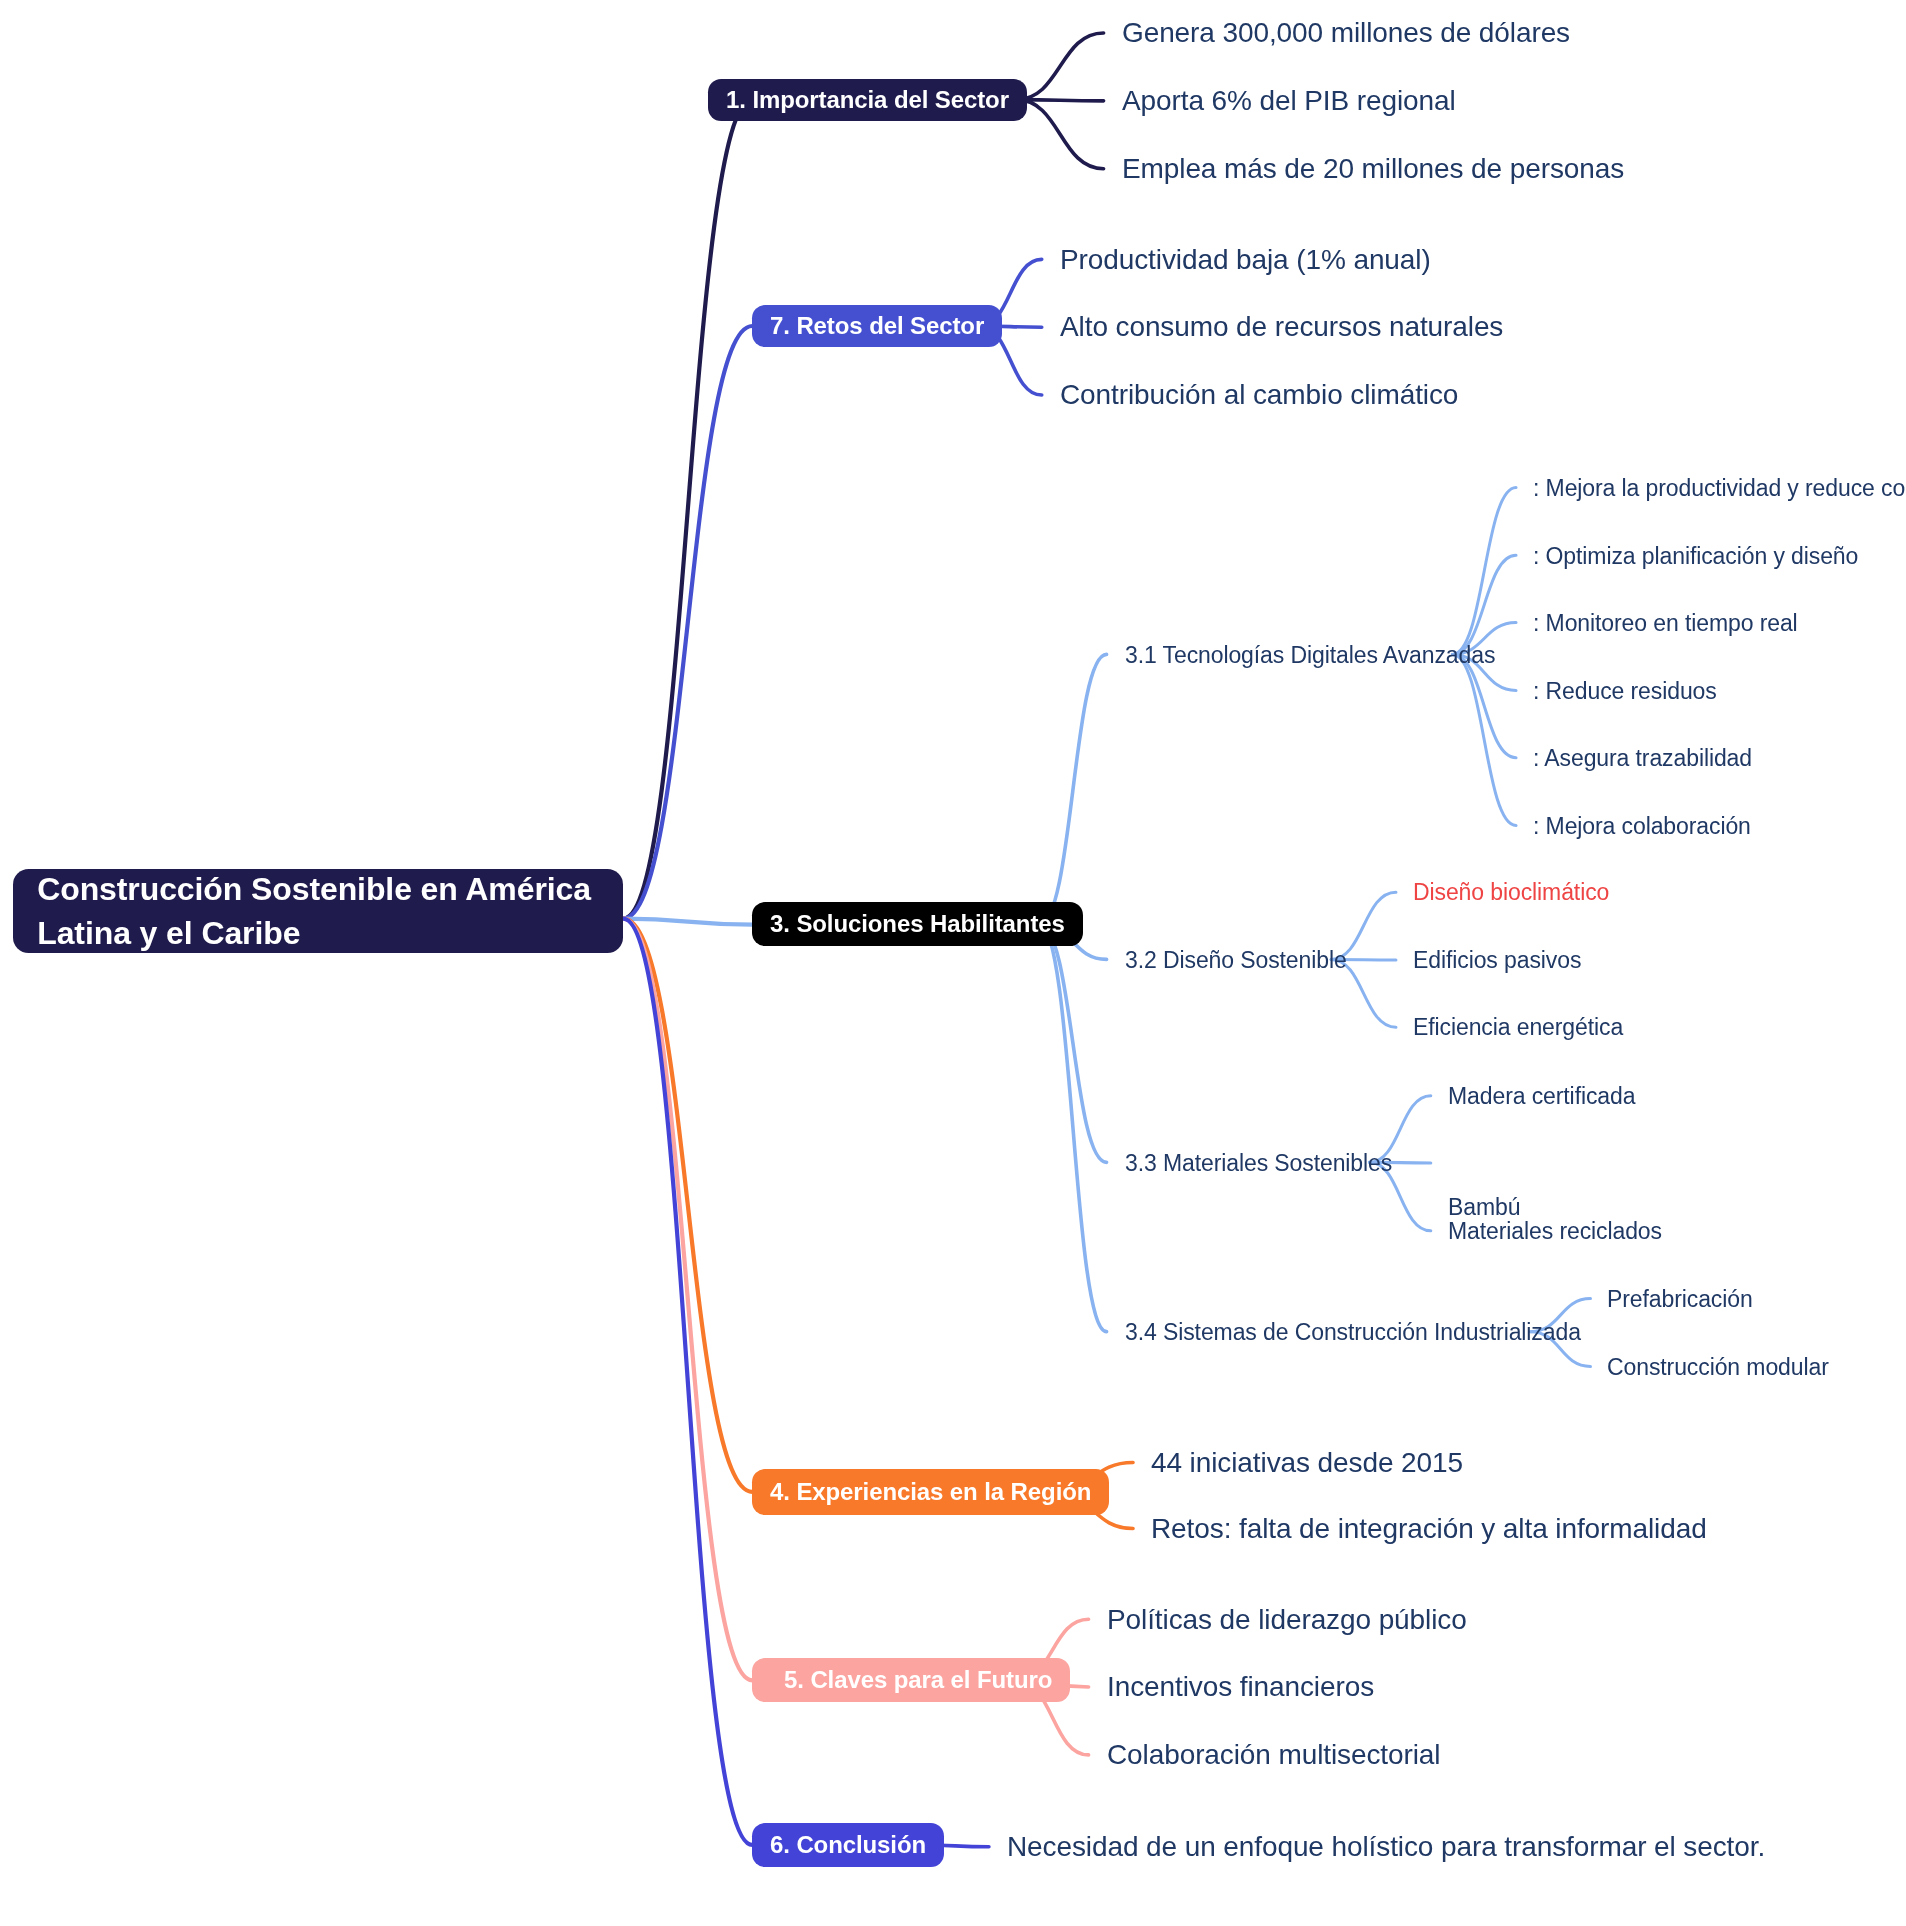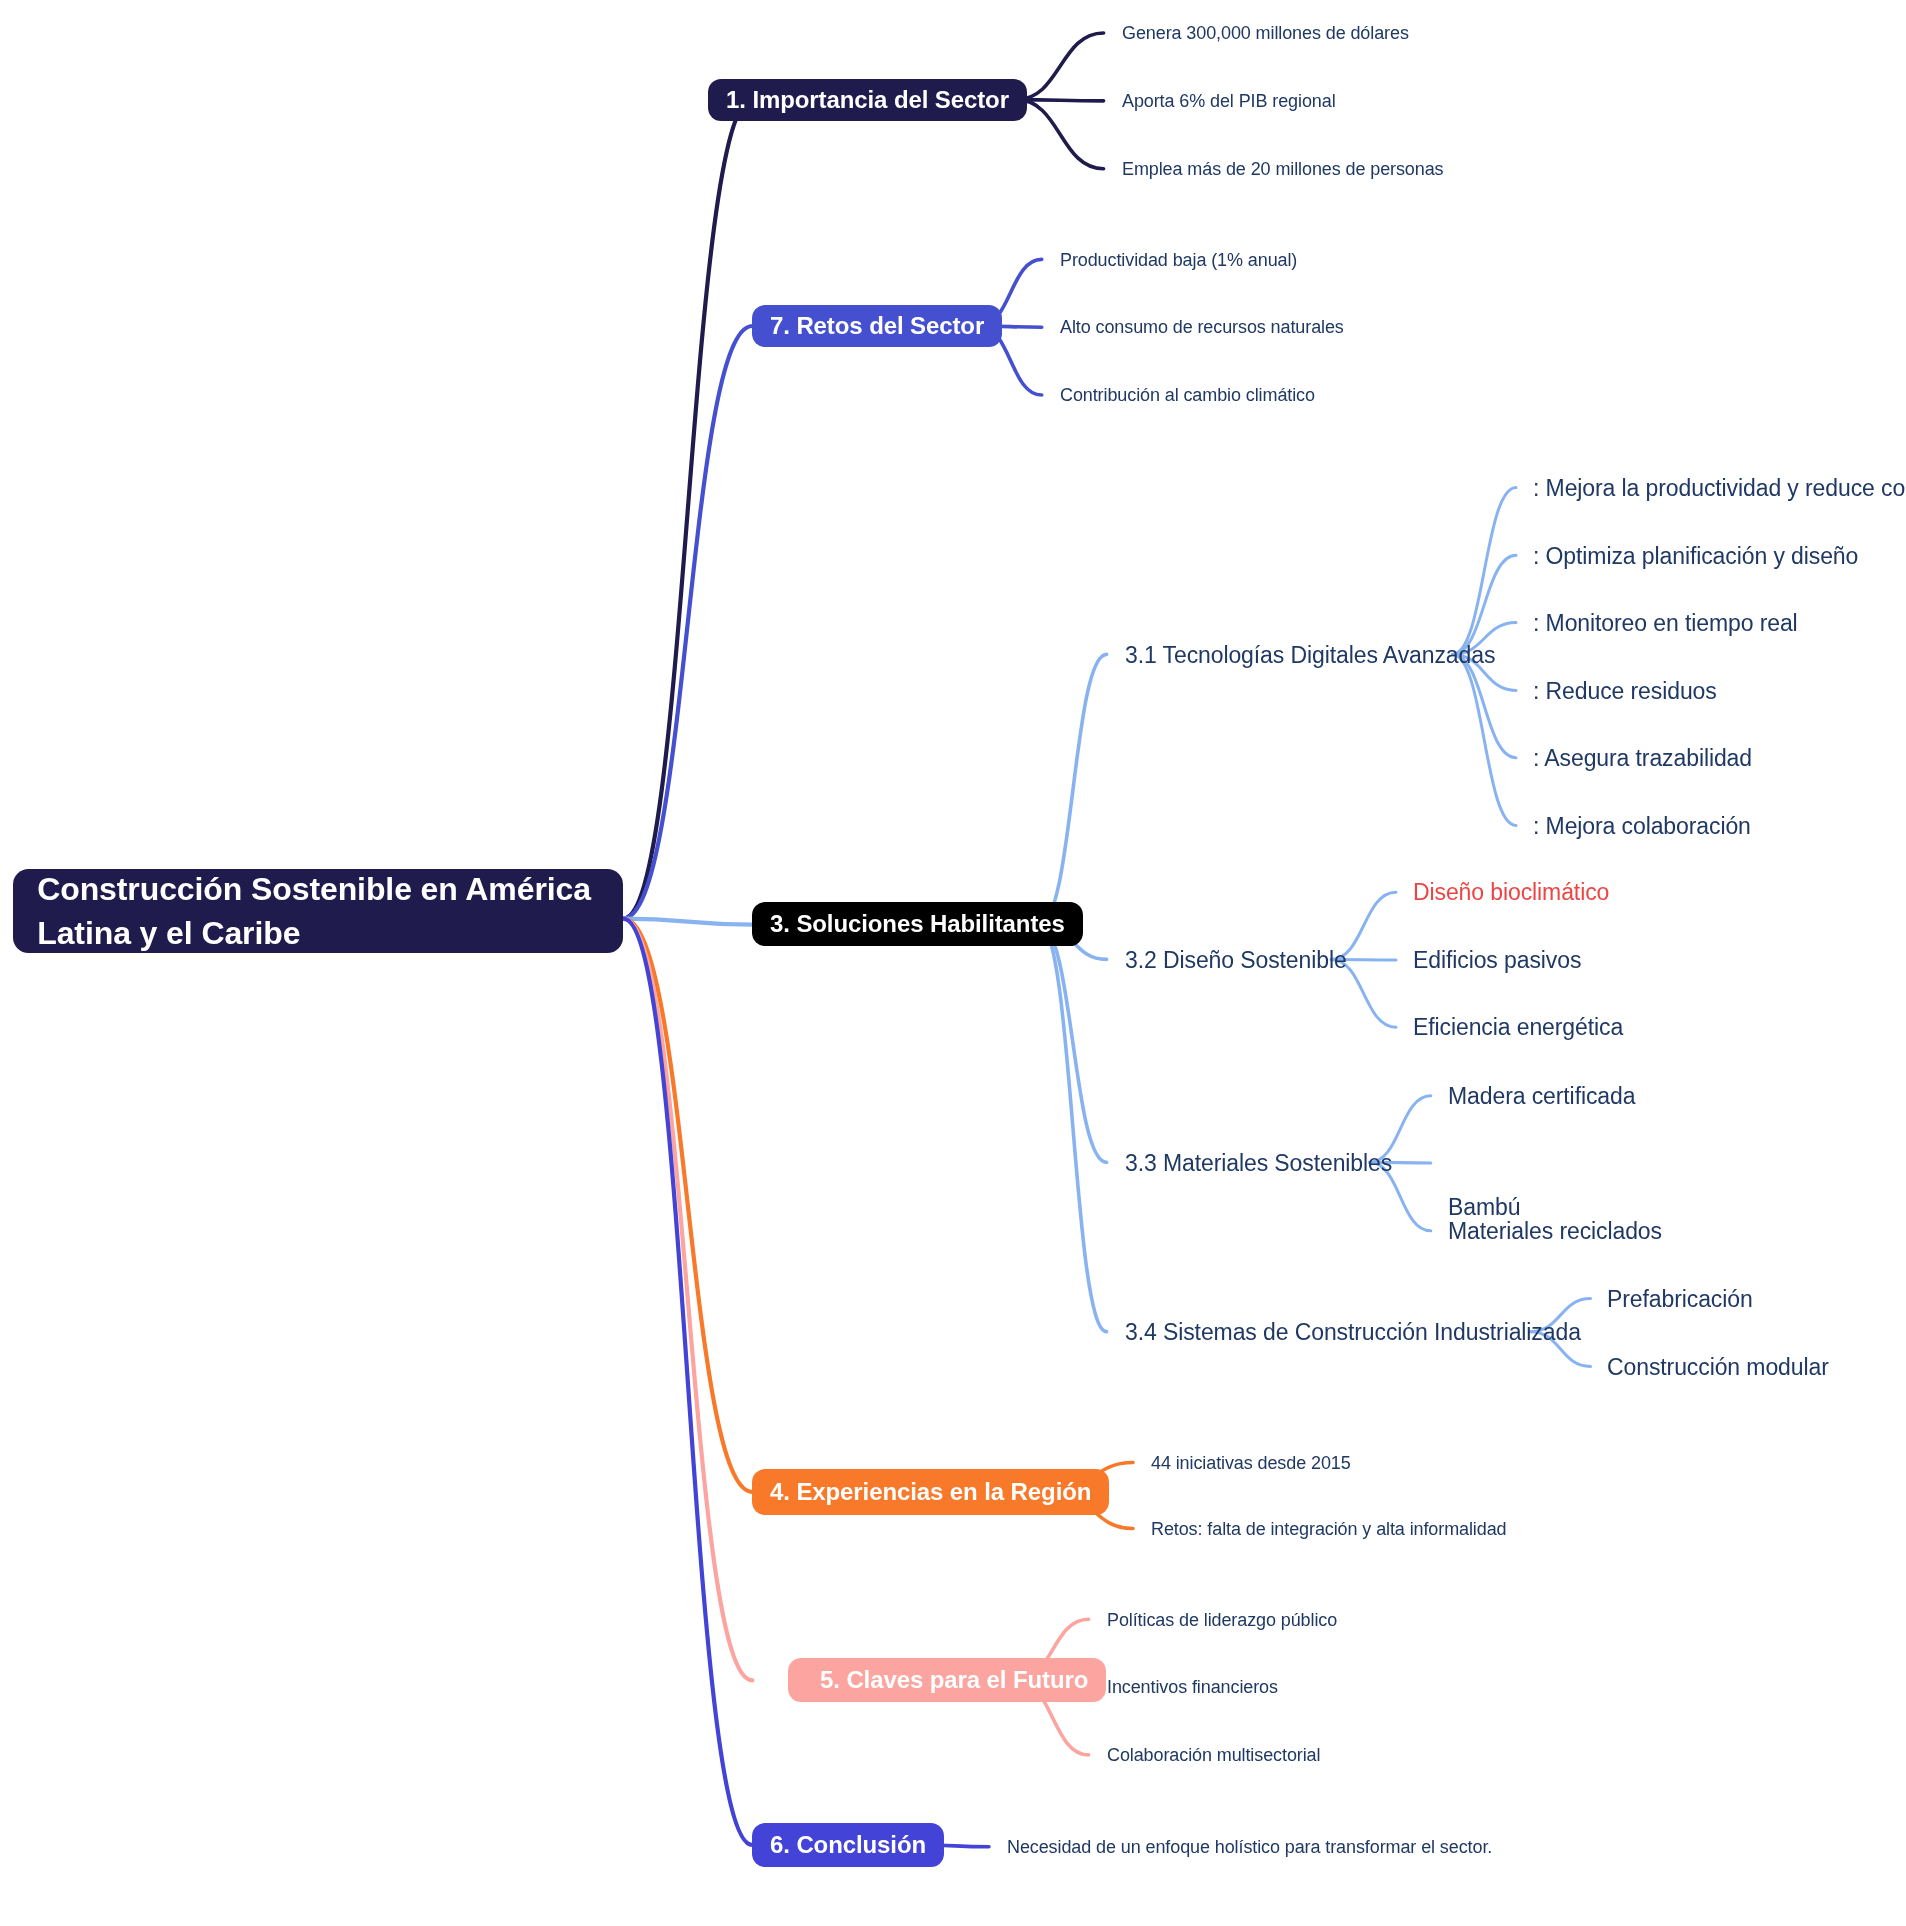--- a/index.html
+++ b/index.html
@@ -49,21 +49,21 @@
     padding: 10.8px 18px;
     color: #ffffff;
     font-size: 24px;
     font-weight: bold;
     letter-spacing: -0.1px;
     justify-content: center;
   }
   
   .text-node {
     color: #1f3864;
-    font-size: 18px;
+    font-size: 28px;
     font-weight: normal;
     letter-spacing: -0.1px;
   }
   .text-node.sub {
     font-size: 23px;
   }
 </style>
 </head>
 <body>
 
@@ -131,21 +131,21 @@
       <div class="node text-node sub" style="left: 1125px; top: 1146px; height: 34px; color: rgb(31, 56, 100);">3.3 Materiales Sostenibles</div>
       <div class="node text-node sub" style="left: 1448px; top: 1079px; height: 34px; color: rgb(31, 56, 100);">Madera certificada</div>
       <div class="node text-node sub" style="left: 1448px; top: 1146px; height: 34px; color: rgb(31, 56, 100); margin-top: 44px;">Bambú</div>
       <div class="node text-node sub" style="left: 1448px; top: 1214px; height: 34px; color: rgb(31, 56, 100);">Materiales reciclados</div>
       <div class="node text-node sub" style="left: 1125px; top: 1315px; height: 34px; color: rgb(31, 56, 100);">3.4 Sistemas de Construcción Industrializada</div>
       <div class="node text-node sub" style="left: 1607px; top: 1282px; height: 34px; color: rgb(31, 56, 100);">Prefabricación</div>
       <div class="node text-node sub" style="left: 1607px; top: 1350px; height: 34px; color: rgb(31, 56, 100);">Construcción modular</div>
       <div class="node branch-node" style="left: 752px; top: 1469px; height: 46px; background: rgb(248, 121, 42); color: rgb(255, 255, 255);">4. Experiencias en la Región</div>
       <div class="node text-node" style="left: 1151px; top: 1446px; height: 34px; color: rgb(31, 56, 100);">44 iniciativas desde 2015</div>
       <div class="node text-node" style="left: 1151px; top: 1512px; height: 34px; color: rgb(31, 56, 100);">Retos: falta de integración y alta informalidad</div>
-      <div class="node branch-node" style="left: 788px; top: 1658px; height: 44px; background: rgb(251, 164, 160); color: rgb(255, 255, 255); padding-left: 32px;">5. Claves para el Futuro</div>
+      <div class="node branch-node" style="left: 752px; top: 1658px; height: 44px; background: rgb(251, 164, 160); color: rgb(255, 255, 255); padding-left: 32px;">5. Claves para el Futuro</div>
       <div class="node text-node" style="left: 1107px; top: 1603px; height: 34px; color: rgb(31, 56, 100);">Políticas de liderazgo público</div>
       <div class="node text-node" style="left: 1107px; top: 1670px; height: 34px; color: rgb(31, 56, 100);">Incentivos financieros</div>
       <div class="node text-node" style="left: 1107px; top: 1738px; height: 34px; color: rgb(31, 56, 100);">Colaboración multisectorial</div>
       <div class="node branch-node" style="left: 752px; top: 1823px; height: 44px; background: rgb(67, 67, 216); color: rgb(255, 255, 255);">6. Conclusión</div>
       <div class="node text-node" style="left: 1007px; top: 1830px; height: 34px; color: rgb(31, 56, 100);">Necesidad de un enfoque holístico para transformar el sector.</div>
     </div>
 </div>
 
 
 </body></html>

